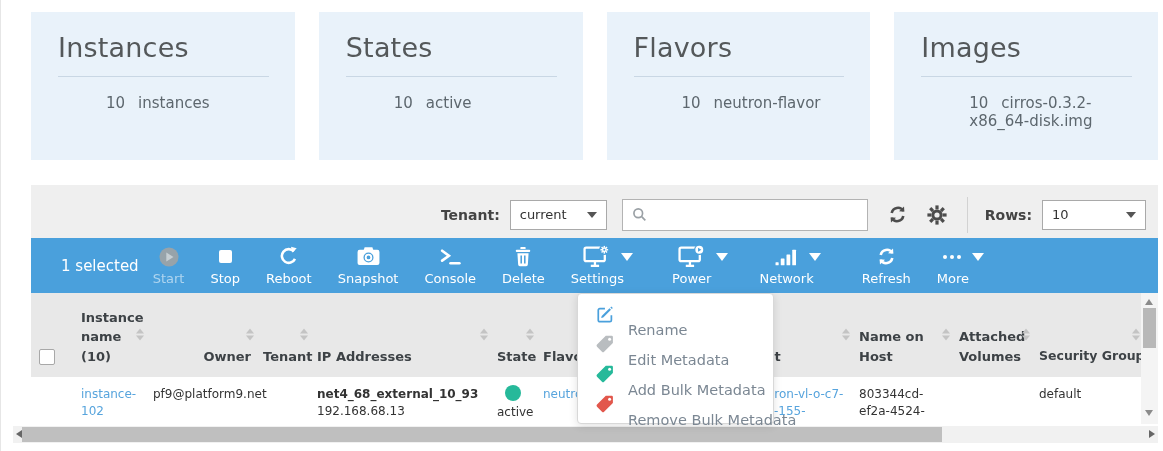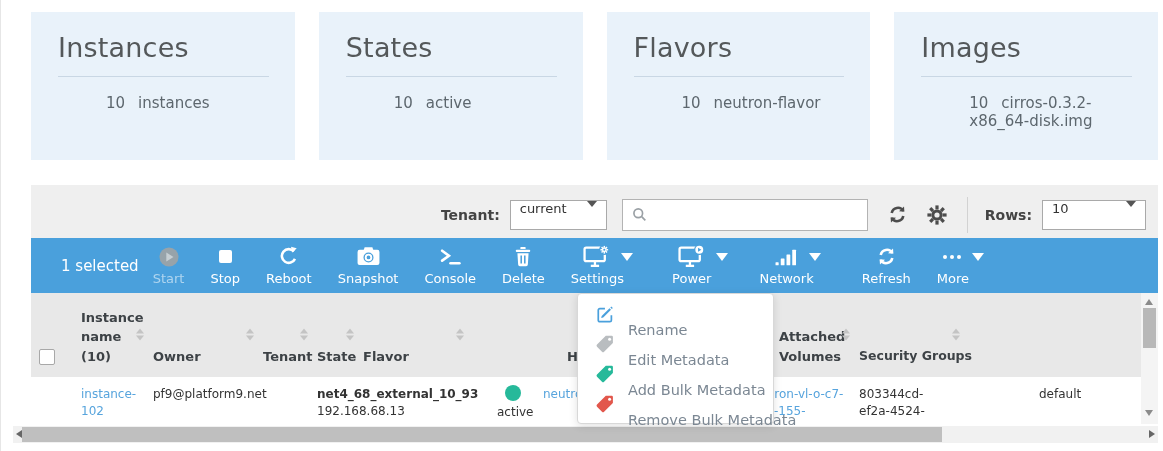--- a/index.html
+++ b/index.html
@@ -12,21 +12,21 @@
   .card { flex:1; background:#e9f2fa; padding:20px 26px 0 27px; }
   .card-title { font-size:27px; color:#54585a; font-weight:400; letter-spacing:.2px; }
   .card-hr { margin-top:13px; border-top:1px solid #c9d7e4; }
   .card-stat { margin-top:17px; font-size:15px; color:#5d676e;margin-left:48px; }
   .card-stat .count { margin-right:13px; }
 
   
   .filterbar { position:absolute; left:30px; top:185px; width:1127px; height:59px; background:#efefef;
                display:flex; align-items:center; justify-content:flex-end; padding-right:12px; }
   .fb-label { font-size:14px; font-weight:bold; color:#444; }
-  .select { background:#fff; border:1px solid #a9a9a9; height:30px; display:flex; align-items:flex-start;
+  .select { background:#fff; border:1px solid #a9a9a9; height:30px; display:flex; align-items:center;
             justify-content:space-between; padding:0 9px; font-size:13px; color:#333; cursor:pointer; }
   .select.tenant { width:97px; margin-left:10px; }
   .select.rows { width:104px; margin-left:10px; }
   .sel-caret { width:0; height:0; border-left:5px solid transparent; border-right:5px solid transparent; border-top:6px solid #555; }
   .searchbox { width:246px; height:32px; margin-left:15px; background:#fff; border:1px solid #b3b3b3;
                display:flex; align-items:center; padding:0 9px; }
   .searchbox input { border:none; outline:none; flex:1; margin-left:7px; font-size:13px; color:#333; font-family:inherit; }
   .tool-ic { margin-left:19px; cursor:pointer; display:flex; align-items:center; }
   .v-div { width:1px; height:36px; background:#d2d2d2; margin-left:20px; }
   .fb-label.rows { margin-left:17px; }
@@ -51,21 +51,21 @@
   .thead { position:absolute; left:30px; top:293px; width:1110px; height:84px; background:#e8e8e8; display:flex; }
   .th { position:relative; display:flex; align-items:flex-end; padding:0 4px 11px 8px; font-size:13px; font-weight:bold;
         color:#3d4246; line-height:1.5; }
   .th .txt { display:block; }
   .sort { position:absolute; right:1px; top:50%; transform:translateY(-55%); display:flex; flex-direction:column; gap:2px; }
   .sort i { width:0; height:0; border-left:4px solid transparent; border-right:4px solid transparent; }
   .sort .up { border-bottom:5px solid #c4c4c4; }
   .sort .dn { border-top:5px solid #c4c4c4; }
   .trow { position:absolute; left:30px; top:377px; width:1110px; height:47px; background:#fff; display:flex; }
   .td { padding:9px 4px 0 8px; font-size:12px; color:#333; line-height:1.45; }
-  .c0{width:42px;} .c1{width:72px;} .c2{width:110px;} .c3{width:54px;} .c4{width:180px;} .c5{width:46px;}
+  .c0{width:42px;} .c1{width:72px;} .c2{width:110px;justify-content:flex-end;} .c3{width:54px;} .c4{width:180px;} .c5{width:46px;}
   .c6{width:110px;} .c7{width:94px;} .c8{width:112px;} .c9{width:100px;} .c10{width:80px;} .c11{width:110px;}
   .th.c11 .txt { white-space:nowrap; font-size:12.5px; }
   .link { color:#57a4dd; cursor:pointer; }
   .strongline { font-weight:bold; white-space:nowrap; }
   .nowrap { white-space:nowrap; }
   .host-l2 { padding-left:27px; }
   .state-cell { display:flex; flex-direction:column; align-items:flex-start; padding-top:8px; }
   .dot { width:16px; height:16px; border-radius:50%; background:#26b99a; margin-left:8px; }
   .state-cell .txt { margin-top:3px; }
 
@@ -361,20 +361,27 @@
           <i class="dn"></i>
         </span>
     </div>
     <div class="th c3">
       <span class="txt">Tenant</span>
       <span class="sort">
           <i class="up"></i>
           <i class="dn"></i>
         </span>
     </div>
+    <div class="th c4">
+      <span class="txt">IP Addresses</span>
+      <span class="sort">
+          <i class="up"></i>
+          <i class="dn"></i>
+        </span>
+    </div>
     <div class="th c5">
       <span class="txt">State</span>
       <span class="sort">
           <i class="up"></i>
           <i class="dn"></i>
         </span>
     </div>
     <div class="th c6">
       <span class="txt">Flavor</span>
       <span class="sort">

